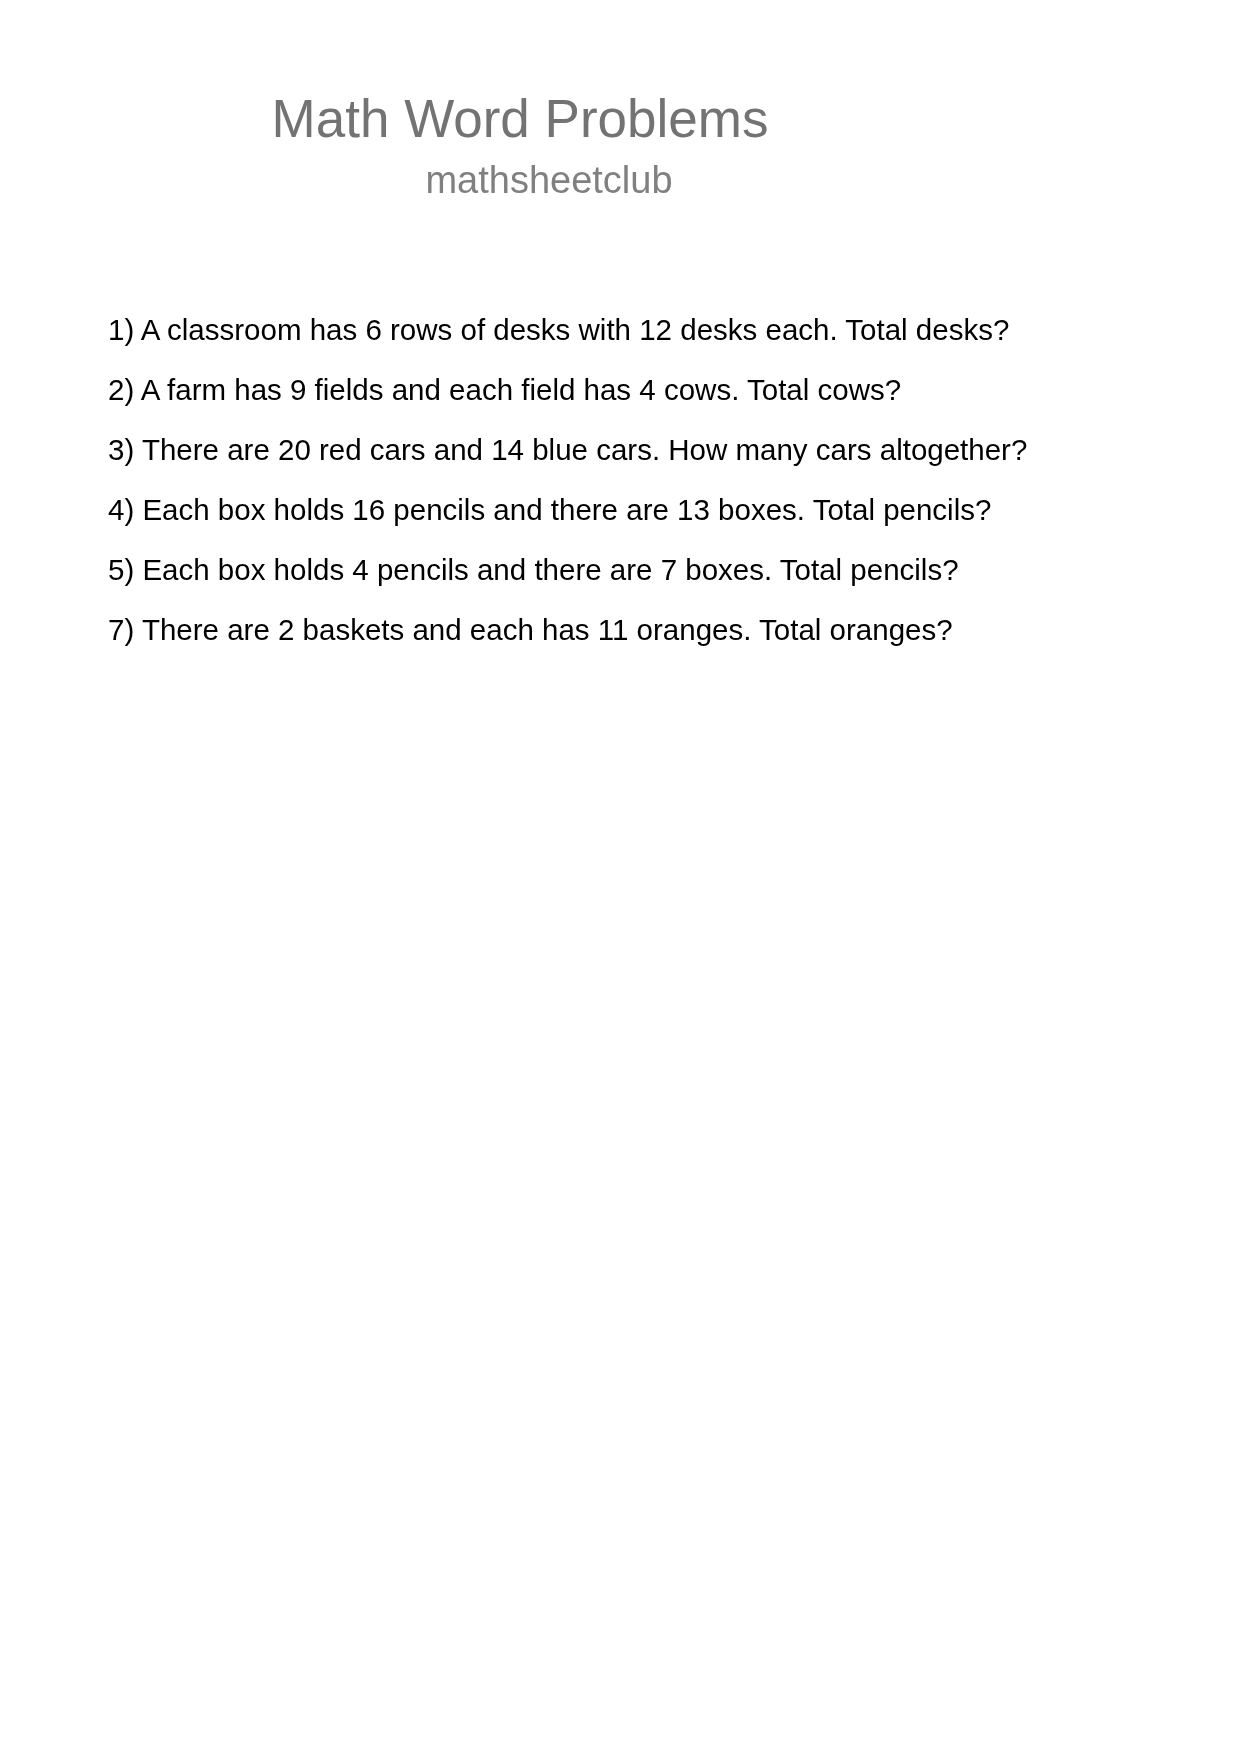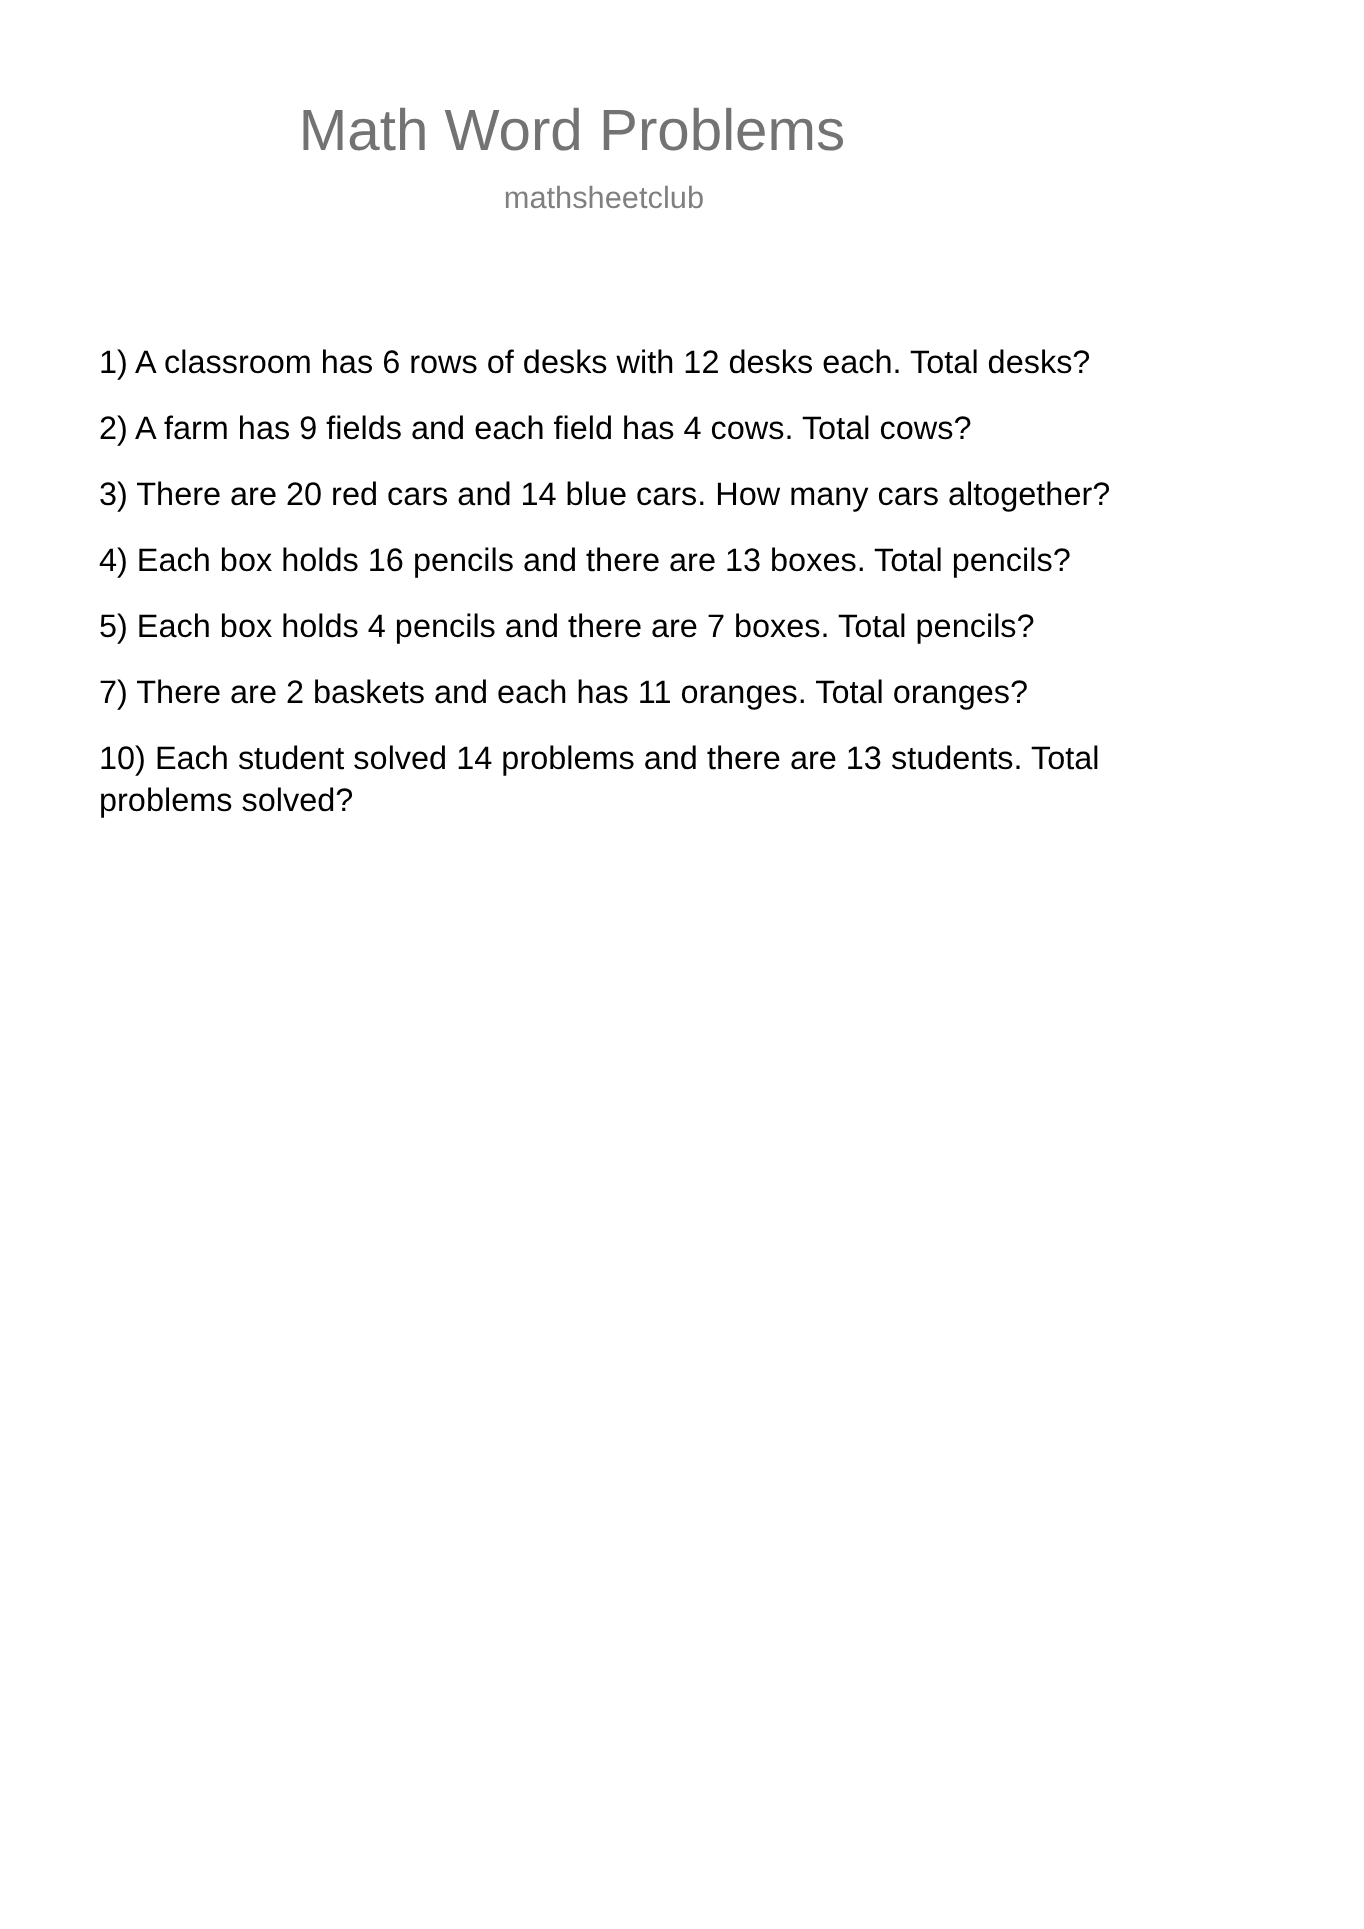--- a/index.html
+++ b/index.html
@@ -1,31 +1,30 @@
 <!DOCTYPE html>
 <html><head>
 <meta charset="utf-8">
 <style>
   html, body { margin: 0; padding: 0; background: #ffffff; }
   body { width: 1240px; height: 1754px; position: relative; overflow: hidden;
          font-family: "Liberation Sans", sans-serif; color: #000; }
   .title { position: absolute; left: 0; width: 1040px; top: 84px; text-align: center;
            font-size: 53px; line-height: 70px; color: #737373; margin: 0; font-weight: normal; }
   .subtitle { position: absolute; left: 0; width: 1098px; top: 160px; text-align: center;
-              font-size: 28px; line-height: 40px; color: #808080; }
-  .problems { position: absolute; left: 90px; top: 311px; width: 950px; margin: 0; padding: 0; list-style: none; }
+              font-size: 38px; line-height: 40px; color: #808080; }
+  .problems { position: absolute; left: 108px; top: 311px; width: 950px; margin: 0; padding: 0; list-style: none; }
   .problem { font-size: 29.5px; line-height: 38px; margin: 0 0 22px 0; }
 </style>
 </head>
 <body>
 
 <h1 class="title">Math Word Problems</h1>
 <div class="subtitle">mathsheetclub</div>
 
 <ol class="problems">
   <li class="problem">1) A classroom has 6 rows of desks with 12 desks each. Total desks?</li>
   <li class="problem">2) A farm has 9 fields and each field has 4 cows. Total cows?</li>
   <li class="problem">3) There are 20 red cars and 14 blue cars. How many cars altogether?</li>
   <li class="problem">4) Each box holds 16 pencils and there are 13 boxes. Total pencils?</li>
   <li class="problem">5) Each box holds 4 pencils and there are 7 boxes. Total pencils?</li>
   <li class="problem">7) There are 2 baskets and each has 11 oranges. Total oranges?</li>
-  <li class="problem">10) Each student solved 14 problems and there are 13 students. Total problems solved?</li>
 </ol>
 
 </body></html>

